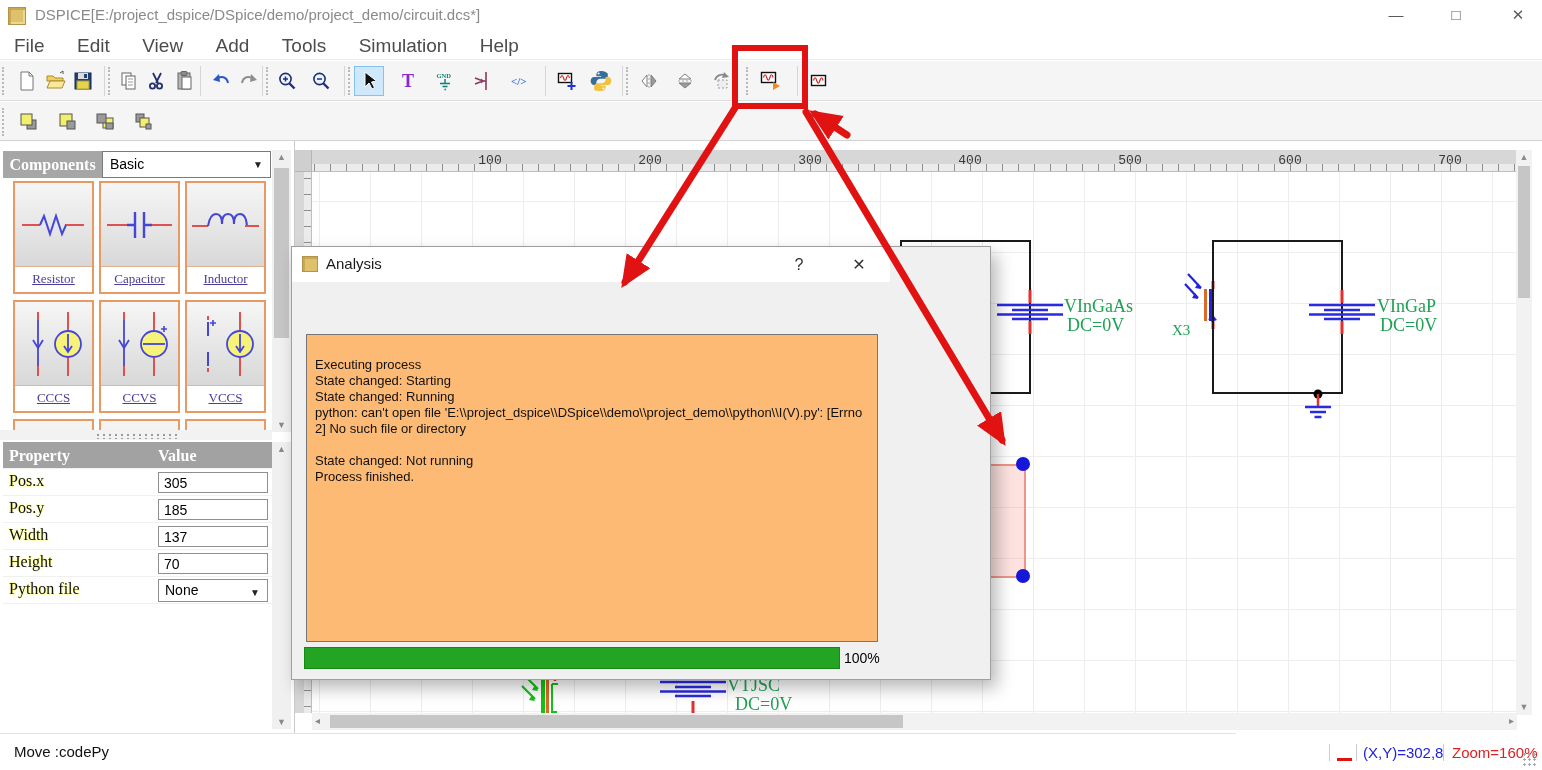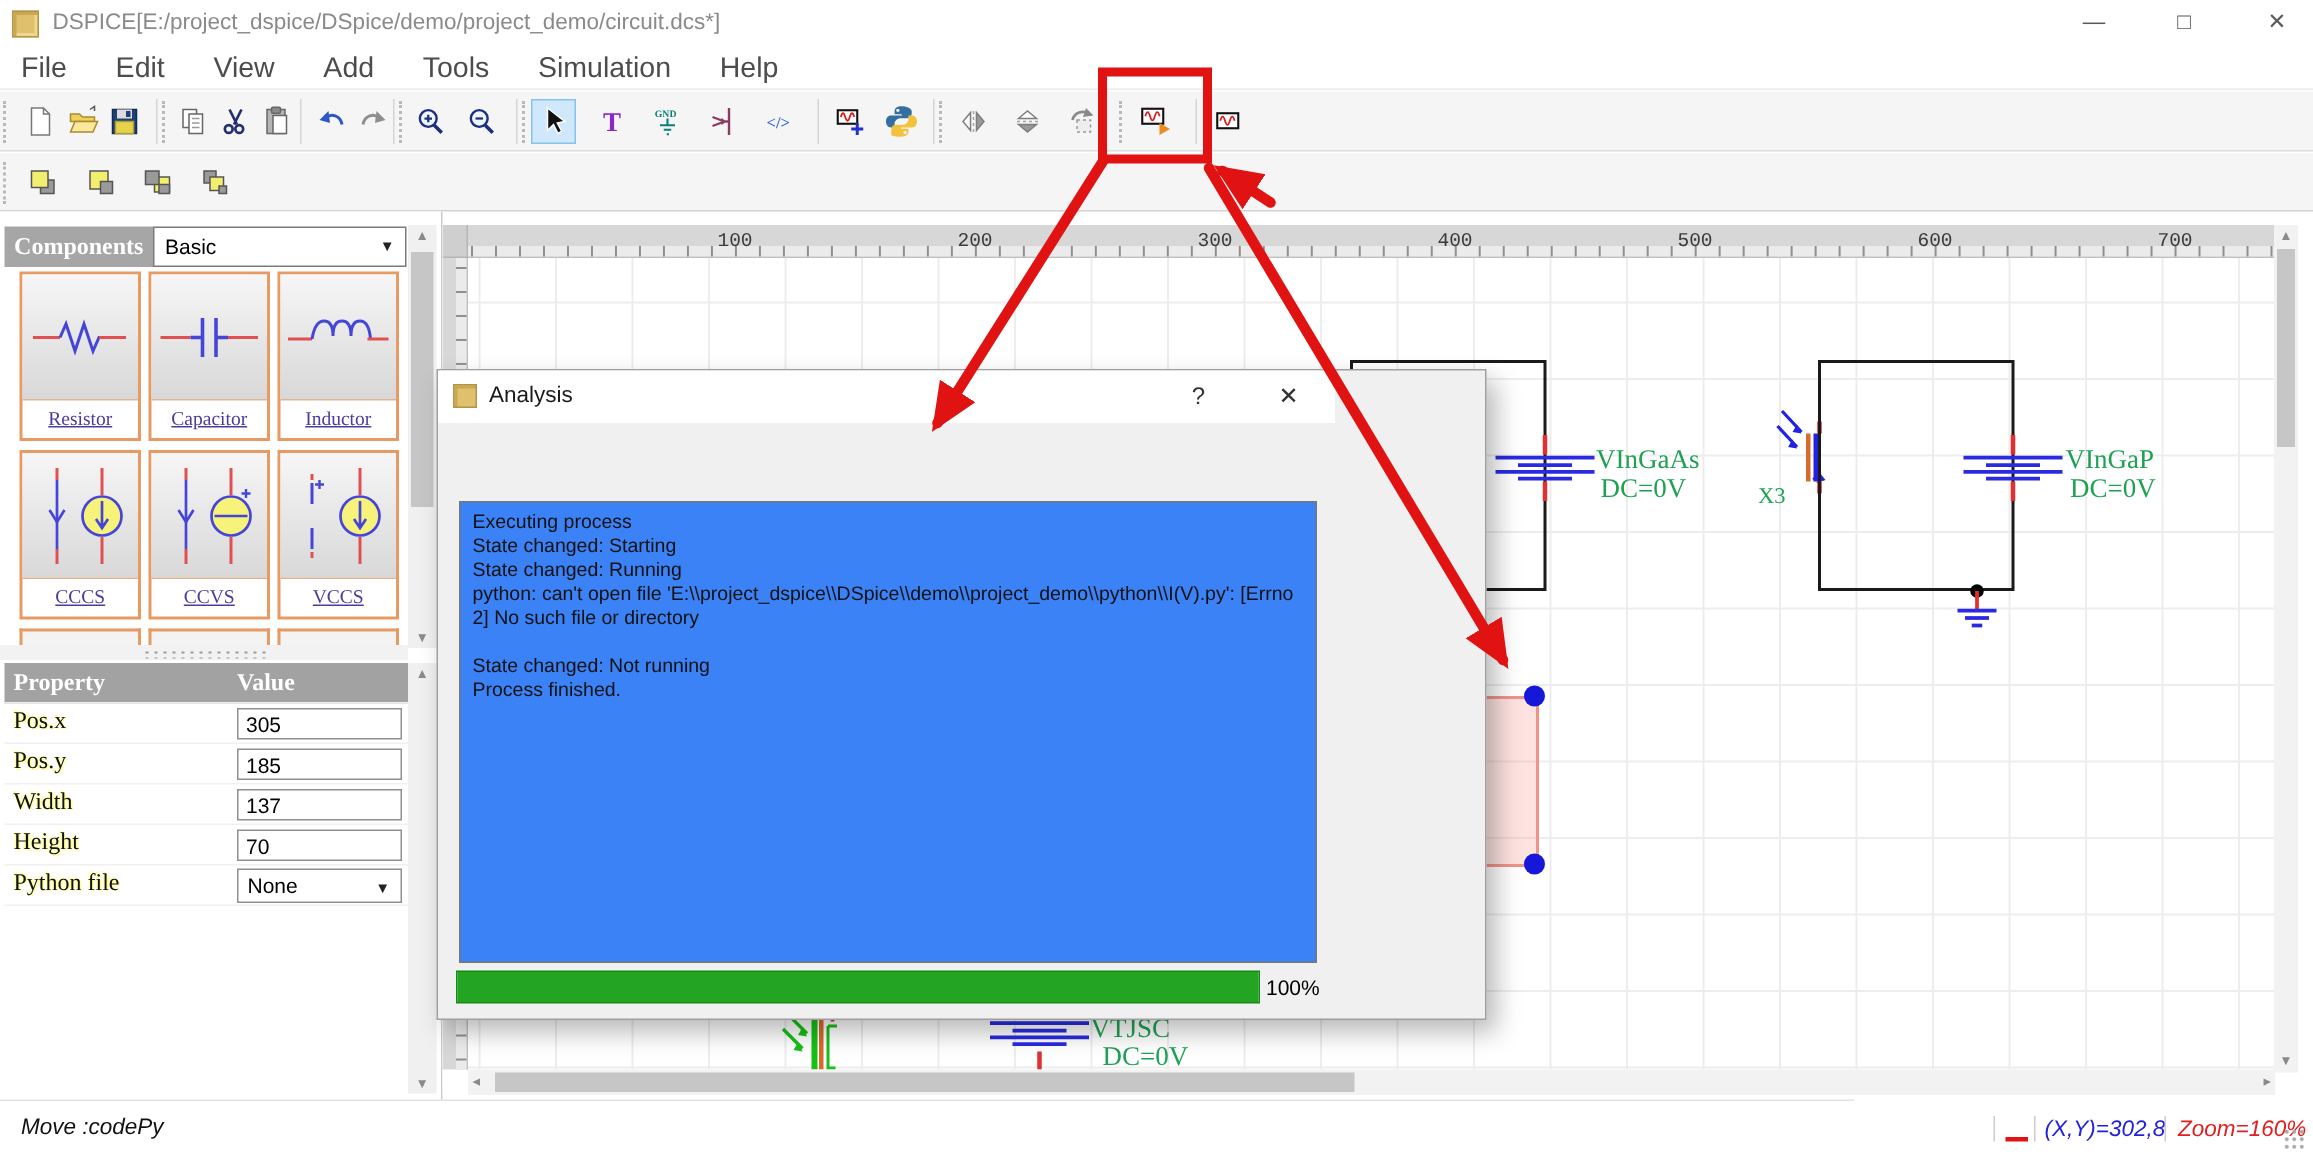--- a/index.html
+++ b/index.html
@@ -72,26 +72,26 @@
   
   #dialog { left:291px; top:246px; width:700px; height:434px; background:#f0f0f0; border:1px solid #9f9f9f;
             box-shadow:6px 8px 16px rgba(0,0,0,.28); z-index:40; }
   #dlg-title { left:0; top:0; width:598px; height:35px; background:#fff; }
   #dlg-icon { left:10px; top:9px; width:16px; height:16px; background:#dfc06c; border:1px solid #b3924a;
               box-shadow:inset 2px 2px 0 #c9a84f; }
   #dlg-name { left:34px; top:8px; font-size:15px; color:#1a1a1a; }
   .dlg-ctl { top:5px; width:30px; height:26px; text-align:center; line-height:26px; font-size:16px; color:#333; }
   #execute-btn { left:14px; top:52px; width:572px; height:26px; background:#e7e7e7; border:2px solid #0078d7;
                  text-align:center; font-size:14px; line-height:22px; color:#000; }
-  #dlg-log { left:14px; top:87px; width:572px; height:308px; background:#3b82f6; border:1px solid #767676;
-             font-size:13px; line-height:16px; color:#111; padding:5px 8px; white-space:pre-wrap; }
+  #dlg-log { left:14px; top:87px; width:572px; height:308px; background:#fdba74; border:1px solid #767676;
+             font-size:13px; line-height:16px; color:#111; padding:22px 8px; white-space:pre-wrap; }
   #progress { left:12px; top:400px; width:536px; height:22px; border:1px solid #148a14; background:#23a523; }
   #progress-label { left:552px; top:403px; font-size:14px; color:#000; }
   
-  #statusbar { left:0; top:733px; width:1236px; height:37px; background:#fff; border-top:1px solid #e2e2e2;font-style:italic; }
+  #statusbar { left:0; top:733px; width:1236px; height:37px; background:#fff; border-top:1px solid #e2e2e2; }
   #status-mode { left:14px; top:9px; font-size:15px; color:#111; }
   .ssep { top:10px; width:1px; height:17px; background:#ccc; }
   #red-dash { left:1337px; top:24px; width:15px; height:3px; background:#e01212; }
   #coords { left:1363px; top:10px; font-size:15px; color:#2121dd; }
   #zoomlvl { left:1452px; top:10px; font-size:15px; color:#e02020; }
   #grip { left:1522px; top:752px; width:14px; height:14px;
           background:radial-gradient(#aaa 1.2px, transparent 1.4px); background-size:5px 5px; }
   #annot { left:0; top:0; width:1542px; height:770px; pointer-events:none; z-index:90; }
   svg text { font-family:"Liberation Serif", serif; }
 </style>

